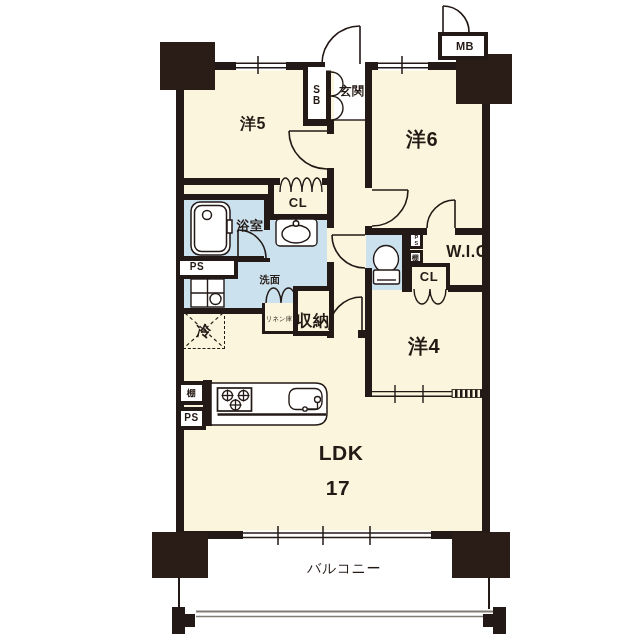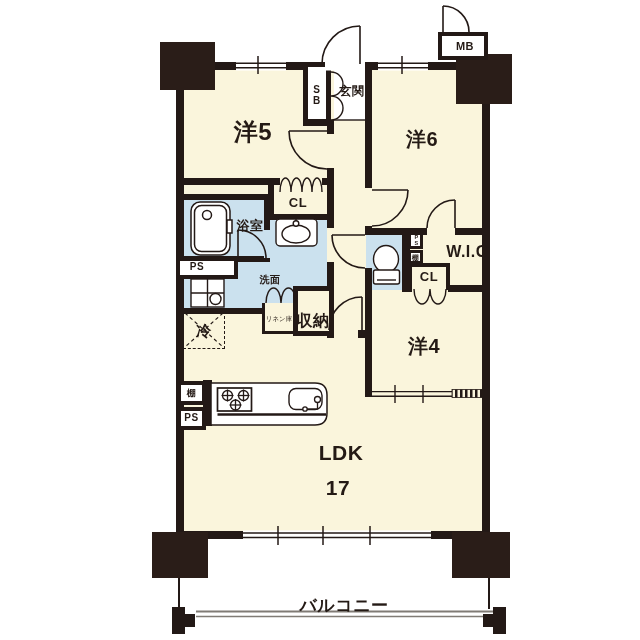--- a/index.html
+++ b/index.html
@@ -225,30 +225,30 @@
     <g>
       <line x1="179" y1="578" x2="179" y2="609" stroke="#231916" stroke-width="2"></line>
       <line x1="489" y1="578" x2="489" y2="609" stroke="#231916" stroke-width="2"></line>
       <line x1="196" y1="611.5" x2="497" y2="611.5" stroke="#807B75" stroke-width="2"></line>
       <line x1="196" y1="616.5" x2="497" y2="616.5" stroke="#807B75" stroke-width="1.6"></line>
       <path d="M172,607 h13 v7 h10 v13 h-10 v7 h-13 z" fill="#231916"></path>
       <path d="M506,607 h-13 v7 h-10 v13 h10 v7 h13 z" fill="#231916"></path>
     </g>
   </svg>
 
-  <div class="lbl z9" style="left:253px;top:132px;font-size:24px">洋5</div>
+  <div class="lbl z9" style="left:253px;top:124px;font-size:16px">洋5</div>
   <div class="lbl z9" style="left:422px;top:139px;font-size:20px">洋6</div>
   <div class="lbl z9" style="left:424px;top:346px;font-size:20px">洋4</div>
   <div class="lbl z9" style="left:341px;top:452px;font-size:21px">LDK</div>
   <div class="lbl z9" style="left:338px;top:487px;font-size:21px">17</div>
   <div class="lbl z9" style="left:352px;top:91px;font-size:12px">玄関</div>
   <div class="lbl z9" style="left:250px;top:225px;font-size:13px">浴室</div>
   <div class="lbl z9" style="left:270px;top:280px;font-size:10px">洗面</div>
   <div class="lbl z9" style="left:467px;top:252px;font-size:16px">W.I.C</div>
-  <div class="lbl z9" style="left:344px;top:605px;font-size:17px;font-weight:700">バルコニー</div>
+  <div class="lbl z9" style="left:344px;top:568px;font-size:14px;font-weight:400">バルコニー</div>
 
   <div class="lbl z9" style="left:298px;top:202px;font-size:13px">CL</div>
   <div class="lbl z9" style="left:429px;top:276px;font-size:13px">CL</div>
   <div class="lbl z9" style="left:313px;top:321px;font-size:16px">収納</div>
   <div class="lbl small z9" style="left:279px;top:319px;font-size:6.5px">リネン庫</div>
   <div class="lbl vert z9" style="left:316px;top:95px;font-size:10px">SB</div>
 
   <div class="lbl z9" style="left:465px;top:46px;font-size:11px">MB</div>
   <div class="lbl z9" style="left:197px;top:267px;font-size:10px">PS</div>
   <div class="lbl z9" style="left:191.5px;top:418px;font-size:10px">PS</div>

